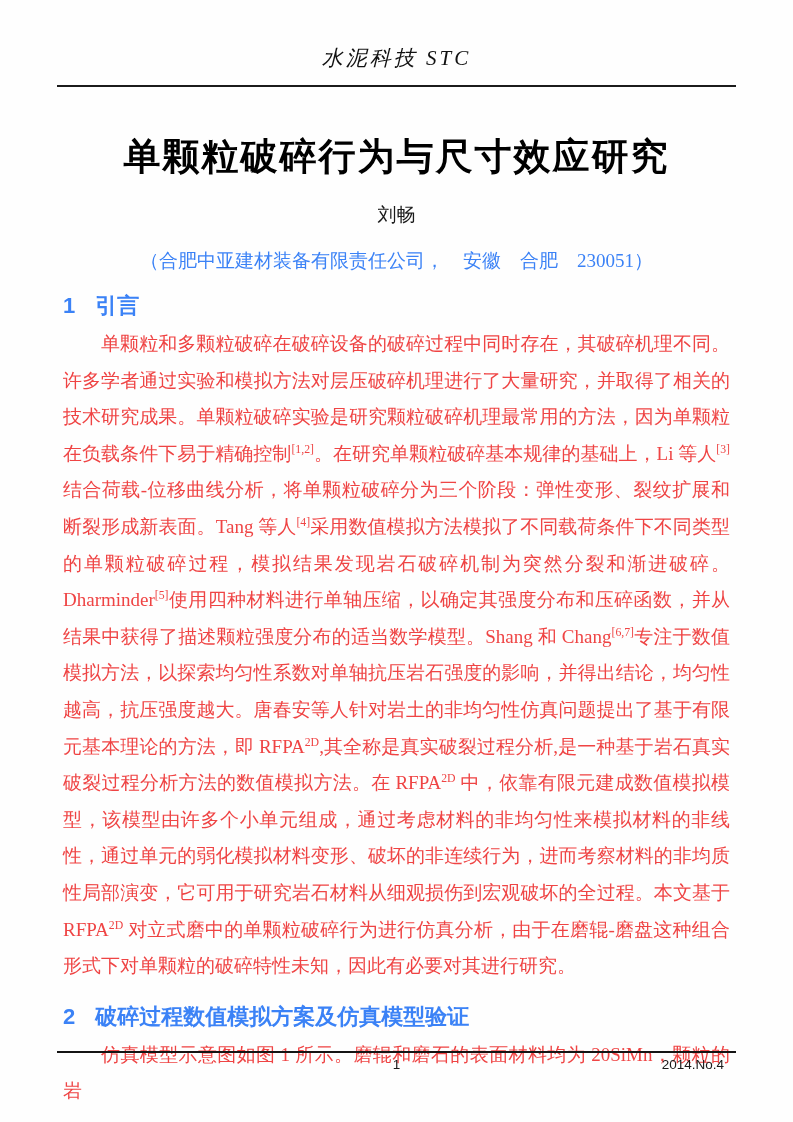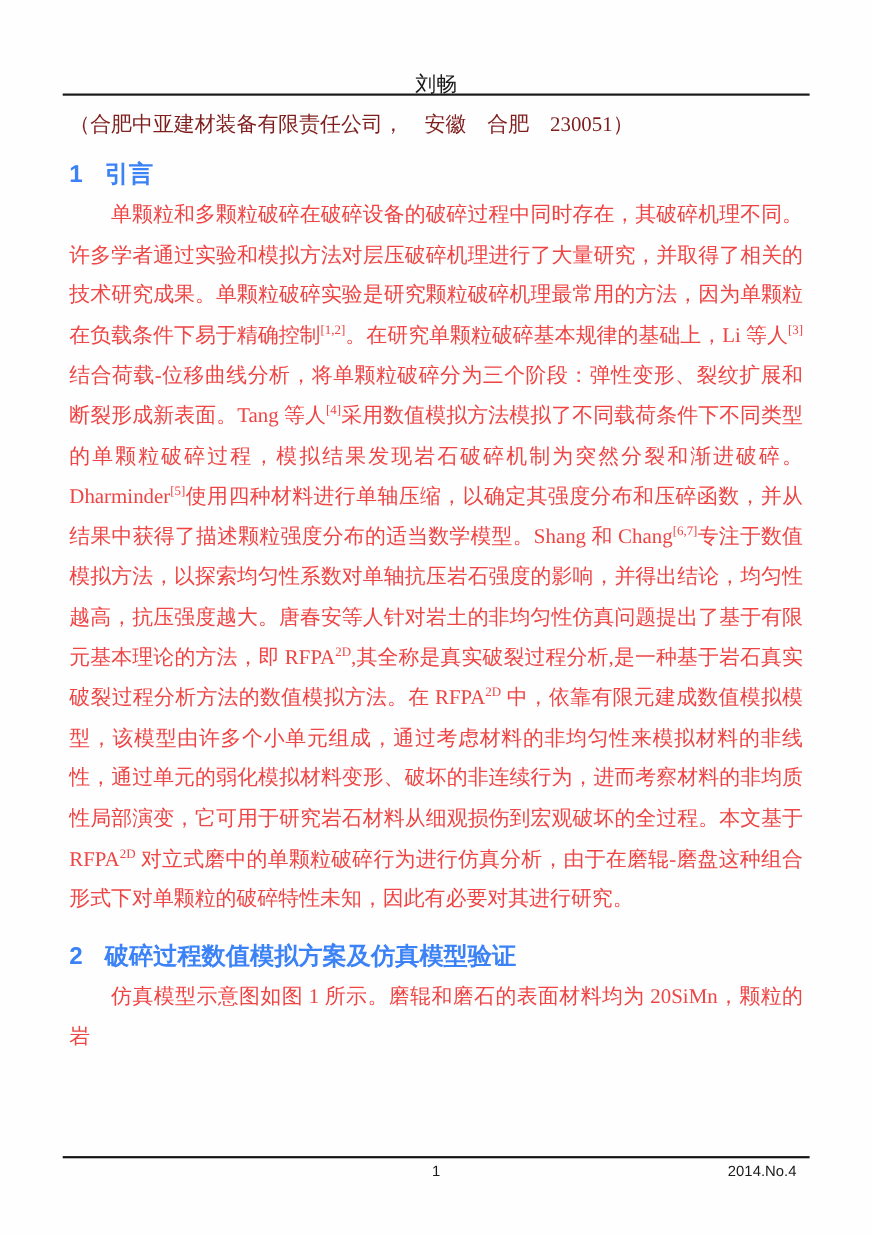--- a/index.html
+++ b/index.html
@@ -34,24 +34,25 @@
     letter-spacing: 2px;
     color: #000;
   }
   .author {
     margin-top: 20px;
     text-align: center;
     font-size: 19px;
     color: #1a1a1a;
   }
   .affiliation {
-    margin-top: 10px;
+    margin-top: 20px;
+    text-align: center;
     font-size: 19px;
     white-space: pre-wrap;
-    color: #7f1d1d;
+    color: #3b82f6;
   }
   .section-heading {
     margin: 17px 0 5px 0;
     font-family: "Liberation Sans", "DejaVu Sans", sans-serif;
     font-size: 22px;
     font-weight: 700;
     color: #3b82f6;
   }
   .sec-num { margin-right: 20px; }
   .body-para {
@@ -85,22 +86,26 @@
   .footer-issue {
     position: absolute;
     right: 12px; top: 4px;
   }
 </style>
 </head>
 <body>
 
 <div class="page">
 
+  <div class="journal-header">
+    <span class="journal-name">水泥科技 STC</span>
+  </div>
   <div class="header-rule"></div>
 
+  <h1 class="paper-title">单颗粒破碎行为与尺寸效应研究</h1>
 
   <div class="author">刘畅</div>
   <div class="affiliation">（合肥中亚建材装备有限责任公司，　安徽　合肥　230051）</div>
 
   <section>
     <h2 class="section-heading">
       <span class="sec-num">1</span><span class="sec-title">引言</span>
     </h2>
     <p class="body-para"><span>单颗粒和多颗粒破碎在破碎设备的破碎过程中同时存在，其破碎机理不同。许多学者通过实验和模拟方法对层压破碎机理进行了大量研究，并取得了相关的技术研究成果。单颗粒破碎实验是研究颗粒破碎机理最常用的方法，因为单颗粒在负载条件下易于精确控制</span><sup>[1,2]</sup><span>。在研究单颗粒破碎基本规律的基础上，Li 等人</span><sup>[3]</sup><span>结合荷载-位移曲线分析，将单颗粒破碎分为三个阶段：弹性变形、裂纹扩展和断裂形成新表面。Tang 等人</span><sup>[4]</sup><span>采用数值模拟方法模拟了不同载荷条件下不同类型的单颗粒破碎过程，模拟结果发现岩石破碎机制为突然分裂和渐进破碎。Dharminder</span><sup>[5]</sup><span>使用四种材料进行单轴压缩，以确定其强度分布和压碎函数，并从结果中获得了描述颗粒强度分布的适当数学模型。Shang 和 Chang</span><sup>[6,7]</sup><span>专注于数值模拟方法，以探索均匀性系数对单轴抗压岩石强度的影响，并得出结论，均匀性越高，抗压强度越大。唐春安等人针对岩土的非均匀性仿真问题提出了基于有限元基本理论的方法，即 RFPA</span><sup>2D</sup><span>,其全称是真实破裂过程分析,是一种基于岩石真实破裂过程分析方法的数值模拟方法。在 RFPA</span><sup>2D</sup><span> 中，依靠有限元建成数值模拟模型，该模型由许多个小单元组成，通过考虑材料的非均匀性来模拟材料的非线性，通过单元的弱化模拟材料变形、破坏的非连续行为，进而考察材料的非均质性局部演变，它可用于研究岩石材料从细观损伤到宏观破坏的全过程。本文基于 RFPA</span><sup>2D</sup><span> 对立式磨中的单颗粒破碎行为进行仿真分析，由于在磨辊-磨盘这种组合形式下对单颗粒的破碎特性未知，因此有必要对其进行研究。</span></p>
   </section>

